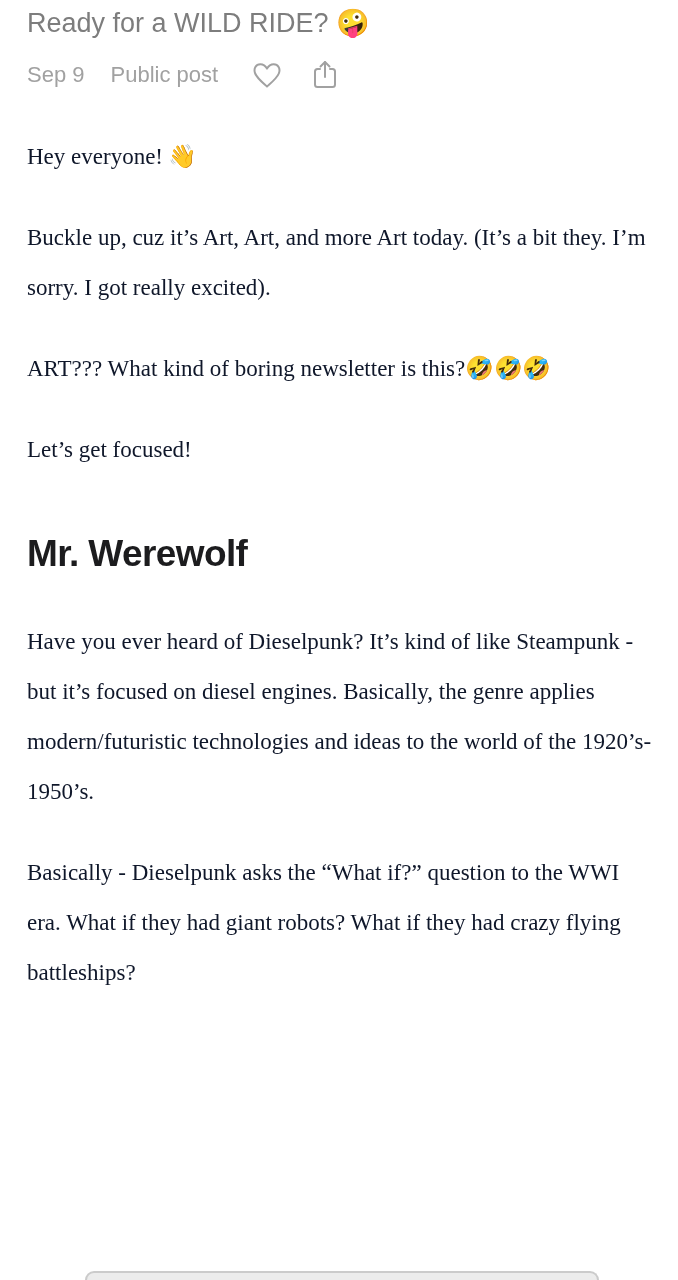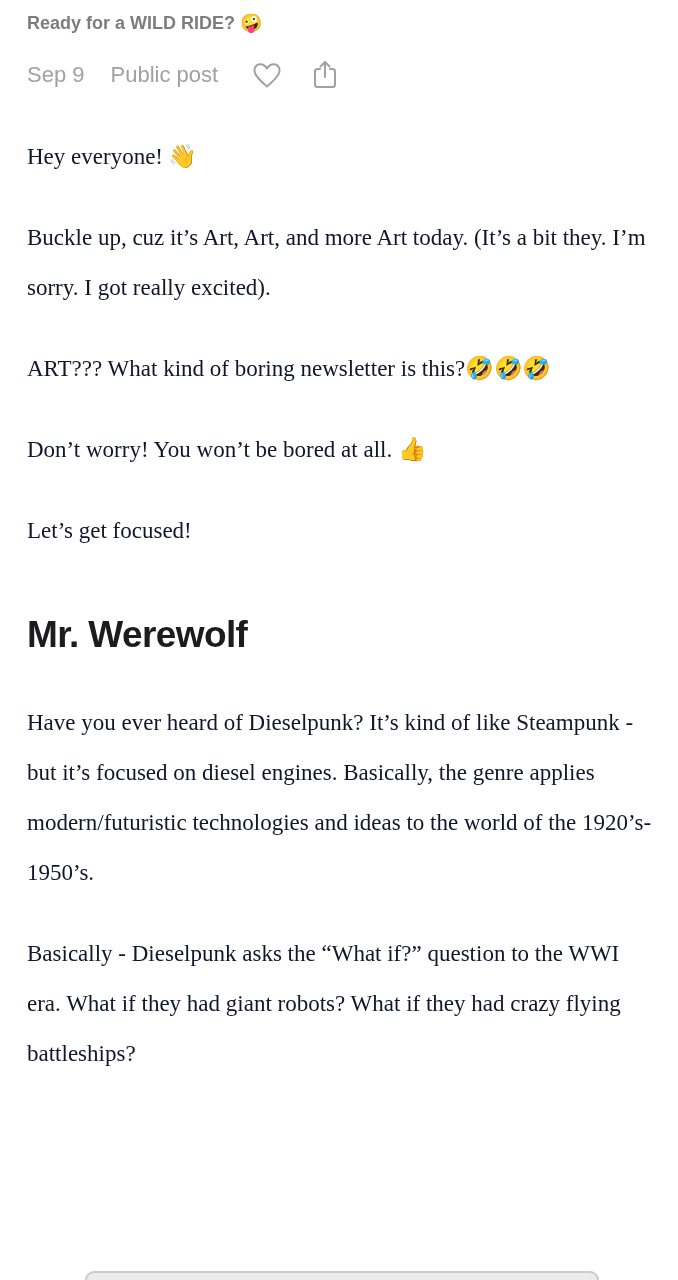--- a/index.html
+++ b/index.html
@@ -19,22 +19,22 @@
     font-weight: 700;
     font-size: 40px;
     line-height: 51px;
     letter-spacing: -0.8px;
     color: #1c1c1e;
     margin: 0 0 12px 0;
     max-width: 624px;
   }
   .post-subtitle {
     font-family: "Liberation Sans", sans-serif;
-    font-weight: 700;
-    font-size: 18px;
+    font-weight: 400;
+    font-size: 27px;
     line-height: 34px;
     color: #7d7d7d;
     margin: 0 0 20px 0;
   }
   .meta-row {
     display: flex;
     align-items: center;
     font-family: "Liberation Sans", sans-serif;
     font-size: 22px;
     color: #a1a1a1;
@@ -112,21 +112,20 @@
       </span>
     </button>
   </div>
 
   <p class="body-text">Hey everyone! 👋</p>
 
   <p class="body-text">Buckle up, cuz it’s Art, Art, and more Art today. (It’s a bit they. I’m sorry. I got really excited).</p>
 
   <p class="body-text">ART??? What kind of boring newsletter is this?🤣🤣🤣</p>
 
-  <p class="body-text">Don’t worry! You won’t be bored at all. 👍</p>
 
   <p class="body-text">Let’s get focused!</p>
 
   <h2 class="section-heading">Mr. Werewolf</h2>
 
   <p class="body-text">Have you ever heard of Dieselpunk? It’s kind of like Steampunk - but it’s focused on diesel engines. Basically, the genre applies modern/futuristic technologies and ideas to the world of the 1920’s-1950’s.</p>
 
   <p class="body-text">Basically - Dieselpunk asks the “What if?” question to the WWI era. What if they had giant robots? What if they had crazy flying battleships?</p>
 
 </div>

